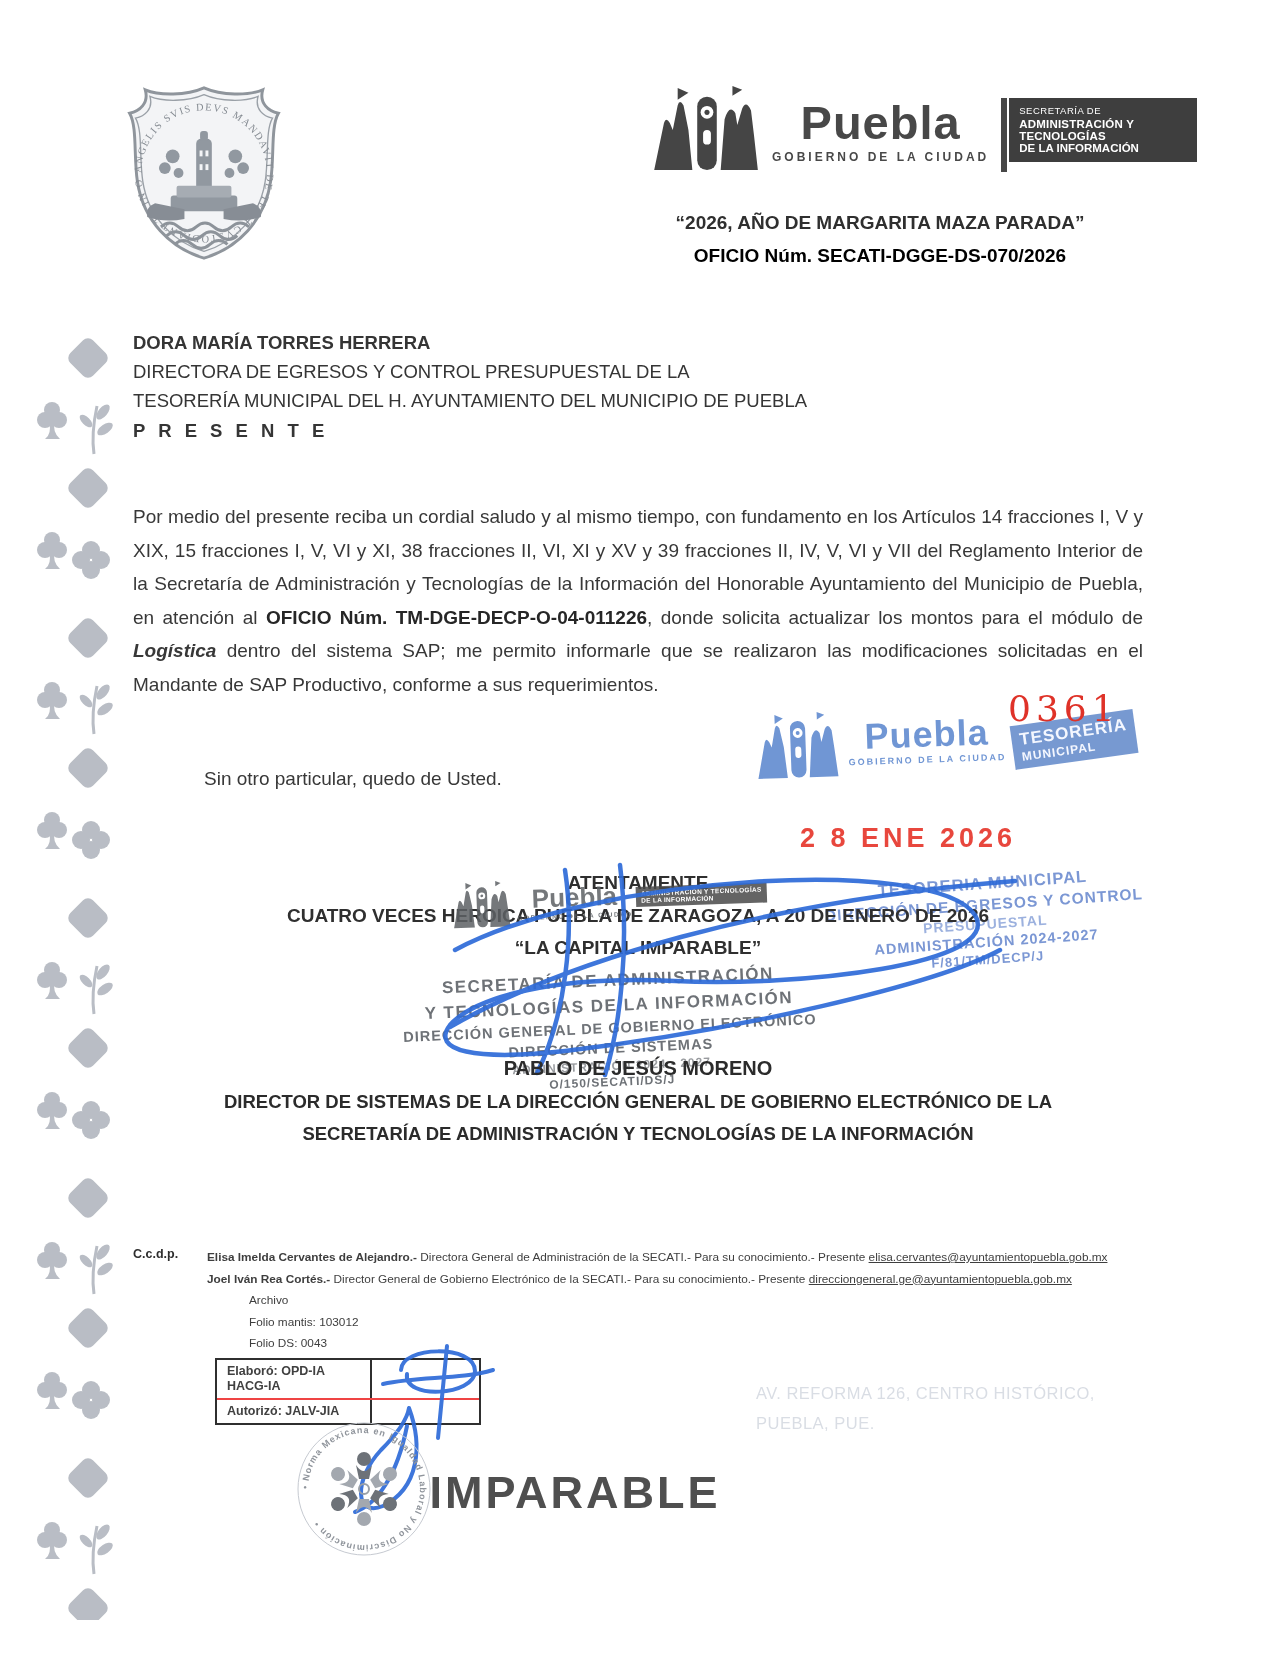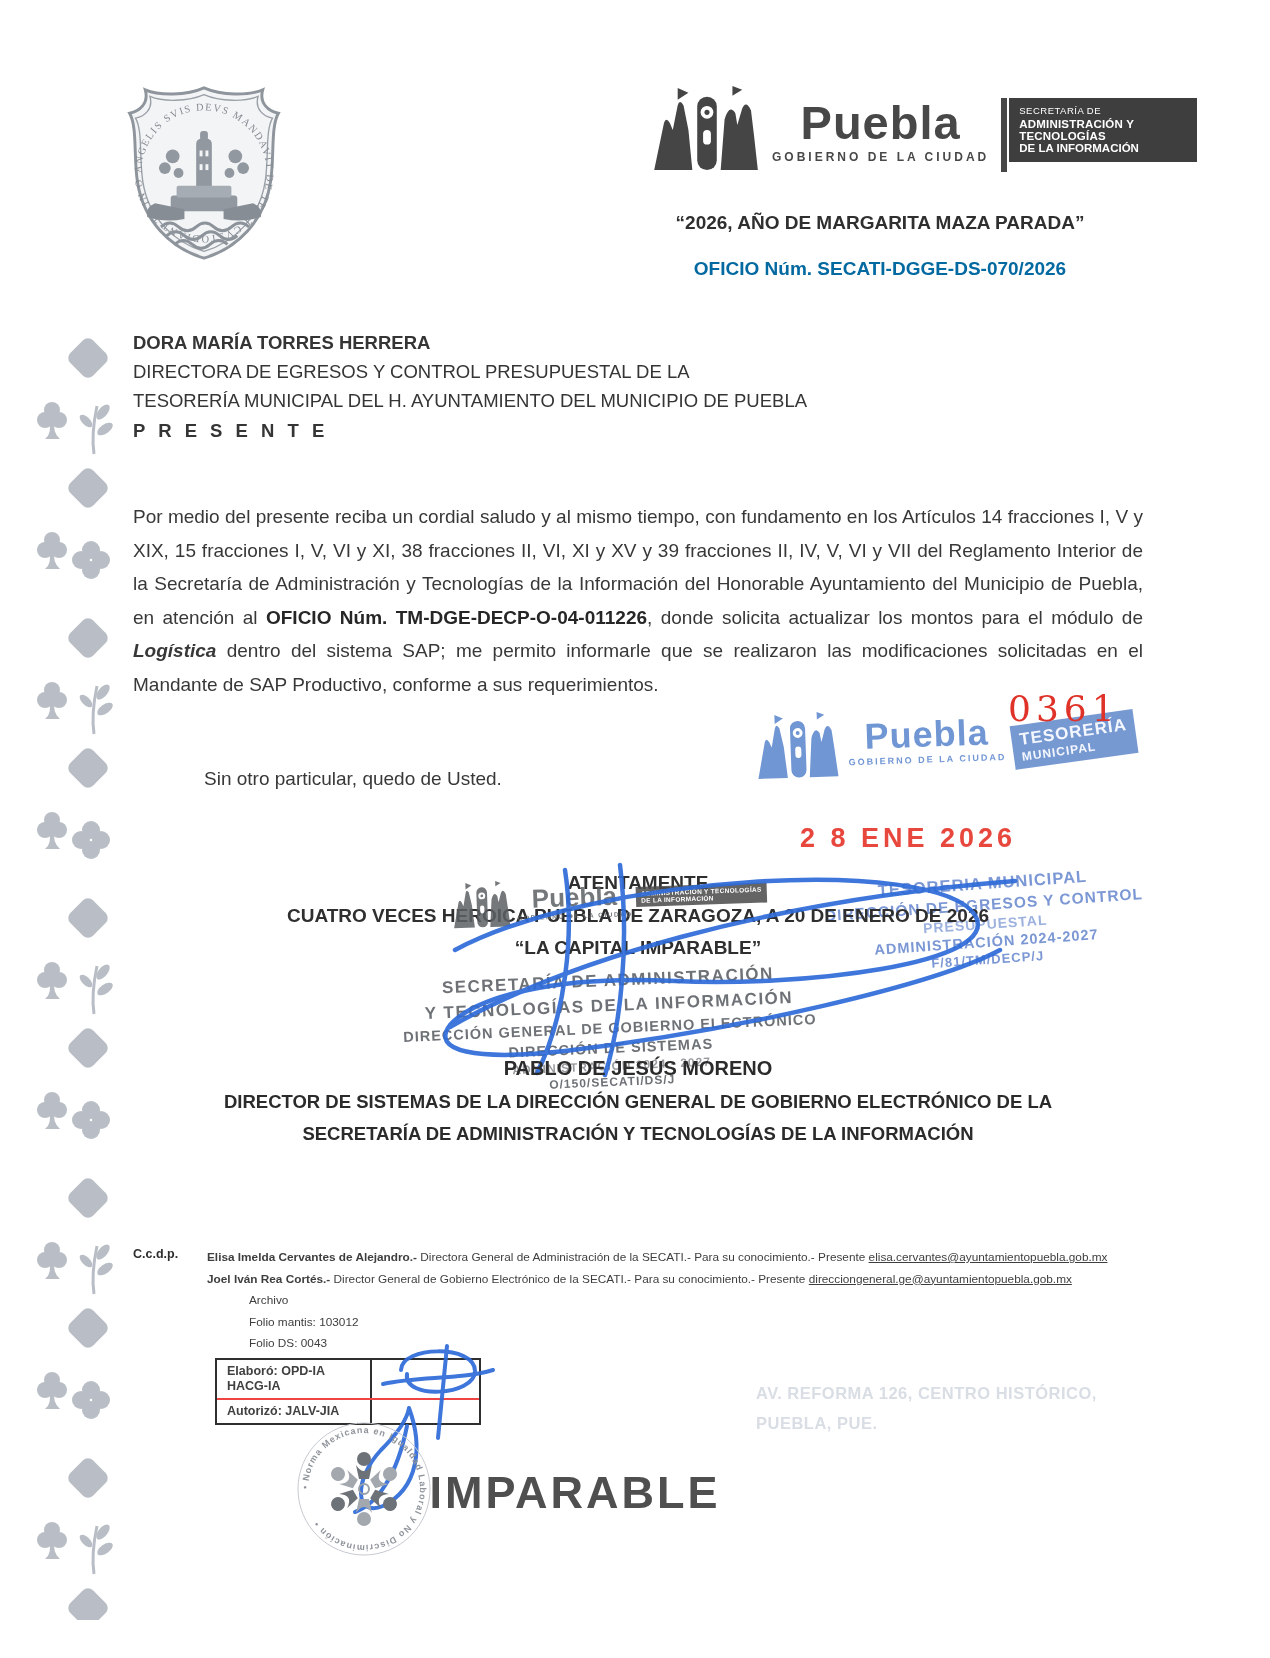--- a/index.html
+++ b/index.html
@@ -16,21 +16,21 @@
   .wordmark-col { margin-left:6px; margin-top:16px; text-align:center; }
   .hdr-word { font-size:47px; font-weight:bold; letter-spacing:1px; color:#484848; line-height:46px; }
   .hdr-tag { font-size:12px; font-weight:bold; letter-spacing:3px; color:#484848; margin-top:4px; }
   .hdr-bar { width:6px; height:74px; background:#474747; margin:14px 0 0 12px; }
   .hdr-box { background:#3e3e3e; color:#ffffff; margin:14px 0 0 2px; padding:7px 10px 8px 10px; width:188px; }
   .hdr-box .l1 { font-size:9.5px; letter-spacing:.5px; }
   .hdr-box .l2 { font-size:11.5px; font-weight:bold; letter-spacing:.2px; margin-top:2px; }
   .hdr-box .l3 { font-size:11.5px; font-weight:bold; }
   .hdr-lines { position:absolute; left:640px; top:212px; width:480px; text-align:center; }
   .hdr-lines .legend { font-size:19px; font-weight:bold; color:#2f2f2f; }
-  .hdr-lines .oficio { font-size:19px; font-weight:bold; color:#0369a1; margin-top:24px; }
+  .hdr-lines .oficio { font-size:19px; font-weight:bold; color:#000000; margin-top:11px; }
 
   
   .recipient { position:absolute; left:133px; top:328px; font-size:18.5px; line-height:29px; color:#353535; }
   .recipient .rname { font-weight:bold; }
   .recipient .present { font-weight:bold; letter-spacing:4px; margin-top:1px; }
   .letter-body { position:absolute; left:133px; top:500px; width:1010px; font-size:19px; line-height:33.5px; text-align:justify; color:#383838; }
   .letter-body b { color:#262626; }
   .letter-body .ital { font-weight:bold; font-style:italic; }
   .closing { position:absolute; left:204px; top:768px; font-size:19px; color:#383838; }
 
@@ -95,21 +95,21 @@
   .ap-indent { display:inline-block; }
 
   
   .seal-svg { position:absolute; left:293px; top:1418px; width:142px; height:142px; }
   .capital { position:absolute; left:425px; top:1470px; width:300px; text-align:center; color:#4c4c4c; }
   .cap-row { display:flex; align-items:center; justify-content:center; gap:6px; }
   .cap-l1 { font-size:27px; font-weight:bold; letter-spacing:8px; }
   .wing { width:42px; height:28px; color:#4c4c4c; }
   .wing.flip { transform:scaleX(-1); }
   .cap-l2 { font-size:45px; font-weight:bold; letter-spacing:3px; line-height:42px; margin-top:2px; color:#4f4f4f; }
-  .address { position:absolute; left:756px; top:1378px; font-size:16.5px; font-weight:bold; color:#d9dde4; line-height:30px; letter-spacing:.5px; }
+  .address { position:absolute; left:756px; top:1378px; font-size:16.5px; font-weight:normal; color:#d9dde4; line-height:30px; letter-spacing:.5px; }
 </style>
 </head>
 <body>
 
 <svg width="0" height="0" style="position:absolute" aria-hidden="true">
   <defs>
     <symbol id="sky" viewBox="0 0 120 90">
       <path d="M6 88 L16 40 Q18 33 22 40 L25 47 L30 22 Q32 15 36 22 L41 47 L45 88 Z"></path>
       <path d="M30 16 L30 4 L41 9 Z"></path>
       <rect x="50" y="13" width="20" height="75" rx="10"></rect>

